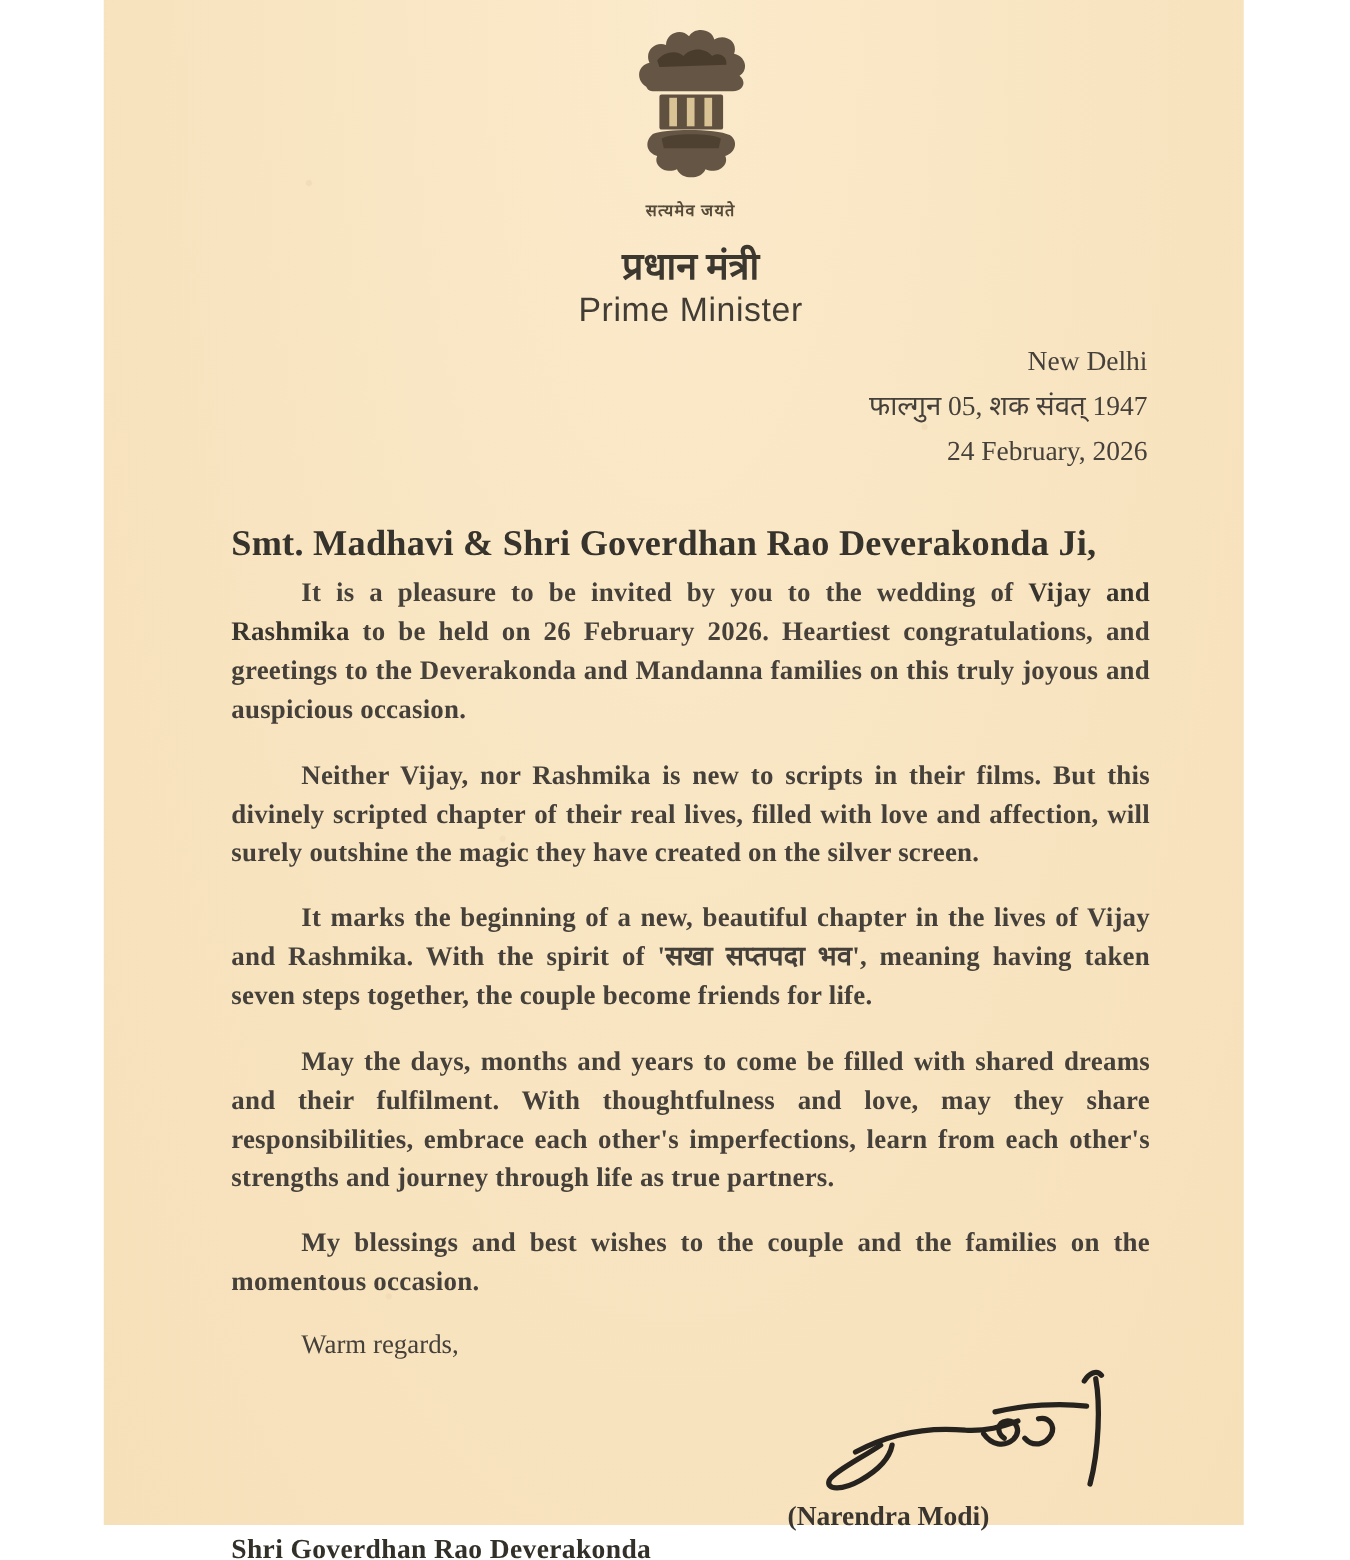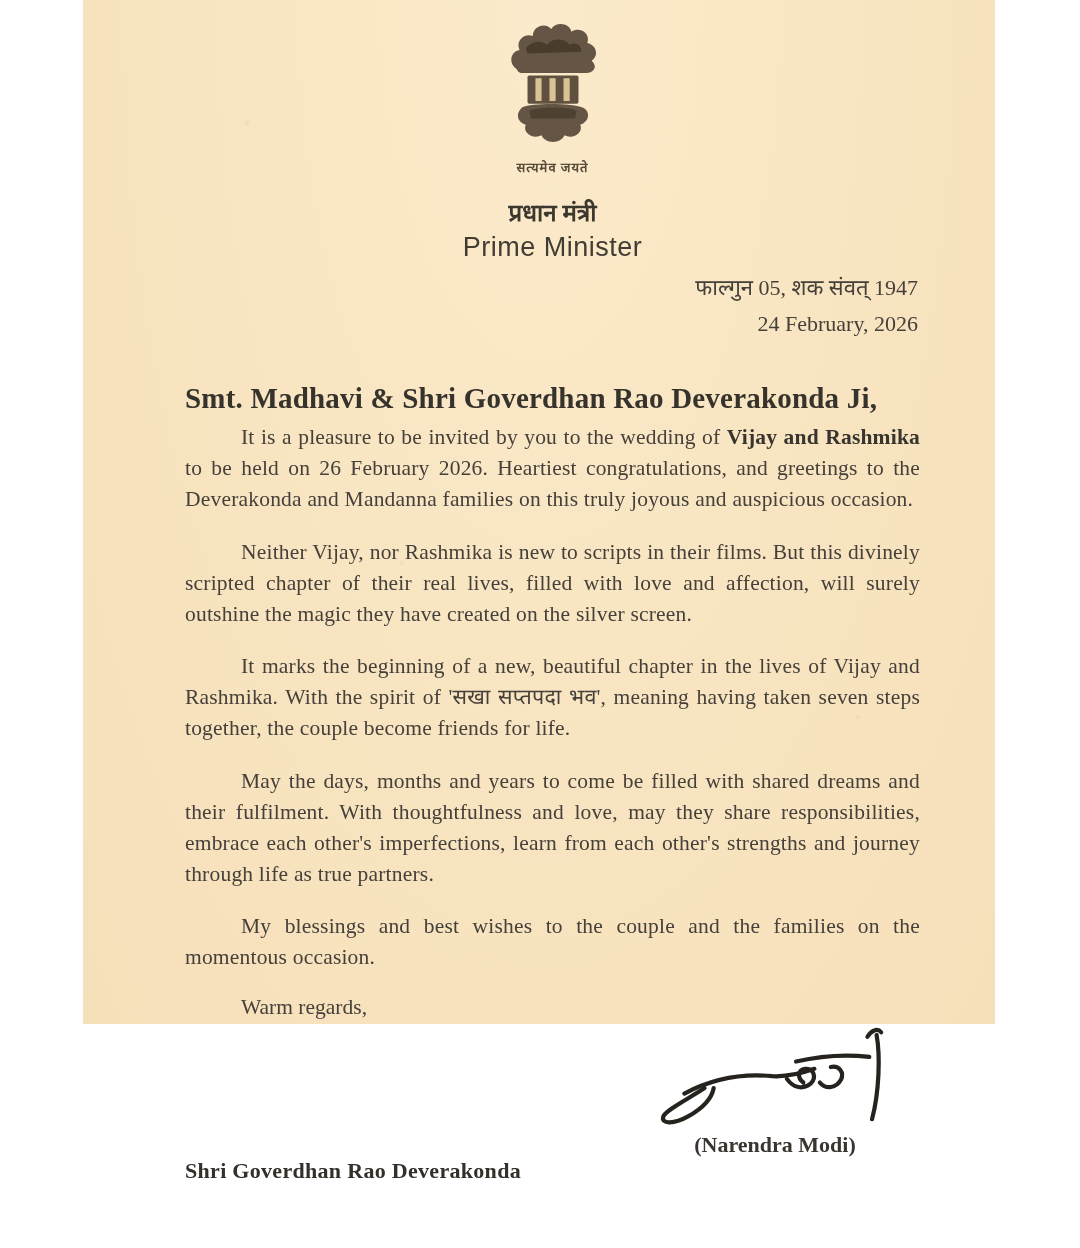--- a/index.html
+++ b/index.html
@@ -14,21 +14,21 @@
     height: 1248px;
     background: #ffffff;
     overflow: hidden;
     font-family: "Liberation Serif", serif;
   }
   .paper {
     position: absolute;
     left: 83px;
     top: 0;
     width: 912px;
-    height: 1024px;
+    height: 1220px;
     background:
       radial-gradient(circle at 18% 12%, rgba(181,148,98,0.10) 0 2px, transparent 3px),
       radial-gradient(circle at 72% 28%, rgba(181,148,98,0.10) 0 2px, transparent 3px),
       radial-gradient(circle at 35% 55%, rgba(181,148,98,0.08) 0 2px, transparent 3px),
       radial-gradient(circle at 85% 70%, rgba(181,148,98,0.09) 0 2px, transparent 3px),
       radial-gradient(circle at 25% 85%, rgba(181,148,98,0.08) 0 2px, transparent 3px),
       radial-gradient(ellipse at 50% 0%, #fbeacb 0%, #f8e4c0 55%, #f6e0ba 100%);
     box-sizing: border-box;
     padding: 22px 75px 15px 102px;
     color: #3e3933;
@@ -37,21 +37,21 @@
   .motto {
     text-align: center;
     font-size: 13px;
     font-weight: bold;
     color: #564a39;
     letter-spacing: 1px;
     margin-top: 2px;
   }
   .title-hindi {
     text-align: center;
-    font-size: 24px;
+    font-size: 30px;
     font-weight: bold;
     color: #3c372f;
     margin-top: 20px;
     line-height: 34px;
   }
   .title-en {
     text-align: center;
     font-size: 27px;
     color: #413c34;
     margin-top: 2px;
@@ -75,33 +75,34 @@
     letter-spacing: 0.2px;
   }
   .para {
     margin-top: 7px;
     font-size: 21.5px;
     line-height: 31px;
     text-align: justify;
     text-indent: 56px;
     color: #45403a;
     letter-spacing: 0.2px;
+    font-weight: bold;
   }
   .para b { color: #38342e; }
   .closing {
     margin-top: 9px;
     font-size: 21.5px;
     text-indent: 56px;
     color: #45403a;
   }
   .signature-block {
     margin-top: 4px;
     margin-left: auto;
     width: 290px;
-    text-align: center;
+    text-align: left;
   }
   .signature-svg { display: block; margin: 0 auto; }
   .signature-name {
     font-size: 22px;
     font-weight: bold;
     color: #3a352f;
     margin-top: 0px;
   }
   .addressee {
     margin-top: 0;
@@ -133,20 +134,21 @@
           <path d="M38,101 C48,96 82,96 92,101 L90,110 L40,110 Z" fill="#3e3222" opacity="0.55"></path>
         </g>
       </svg>
       <div class="motto">सत्यमेव जयते</div>
     </div>
 
     <div class="title-hindi">प्रधान मंत्री</div>
     <div class="title-en">Prime Minister</div>
 
     <div class="date-block">
+      <div>New Delhi</div>
       <div>फाल्गुन 05, शक संवत् 1947</div>
       <div>24 February, 2026</div>
     </div>
 
     <div class="salutation">Smt. Madhavi &amp; Shri Goverdhan Rao Deverakonda Ji,</div>
 
     <p class="para"><span>It is a pleasure to be invited by you to the wedding of </span><b>Vijay and Rashmika</b><span> to be held on 26 February 2026. Heartiest congratulations, and greetings to the Deverakonda and Mandanna families on this truly joyous and auspicious occasion.</span></p>
 
     <p class="para">Neither Vijay, nor Rashmika is new to scripts in their films. But this divinely scripted chapter of their real lives, filled with love and affection, will surely outshine the magic they have created on the silver screen.</p>
     <p class="para">It marks the beginning of a new, beautiful chapter in the lives of Vijay and Rashmika. With the spirit of 'सखा सप्तपदा भव', meaning having taken seven steps together, the couple become friends for life.</p>

